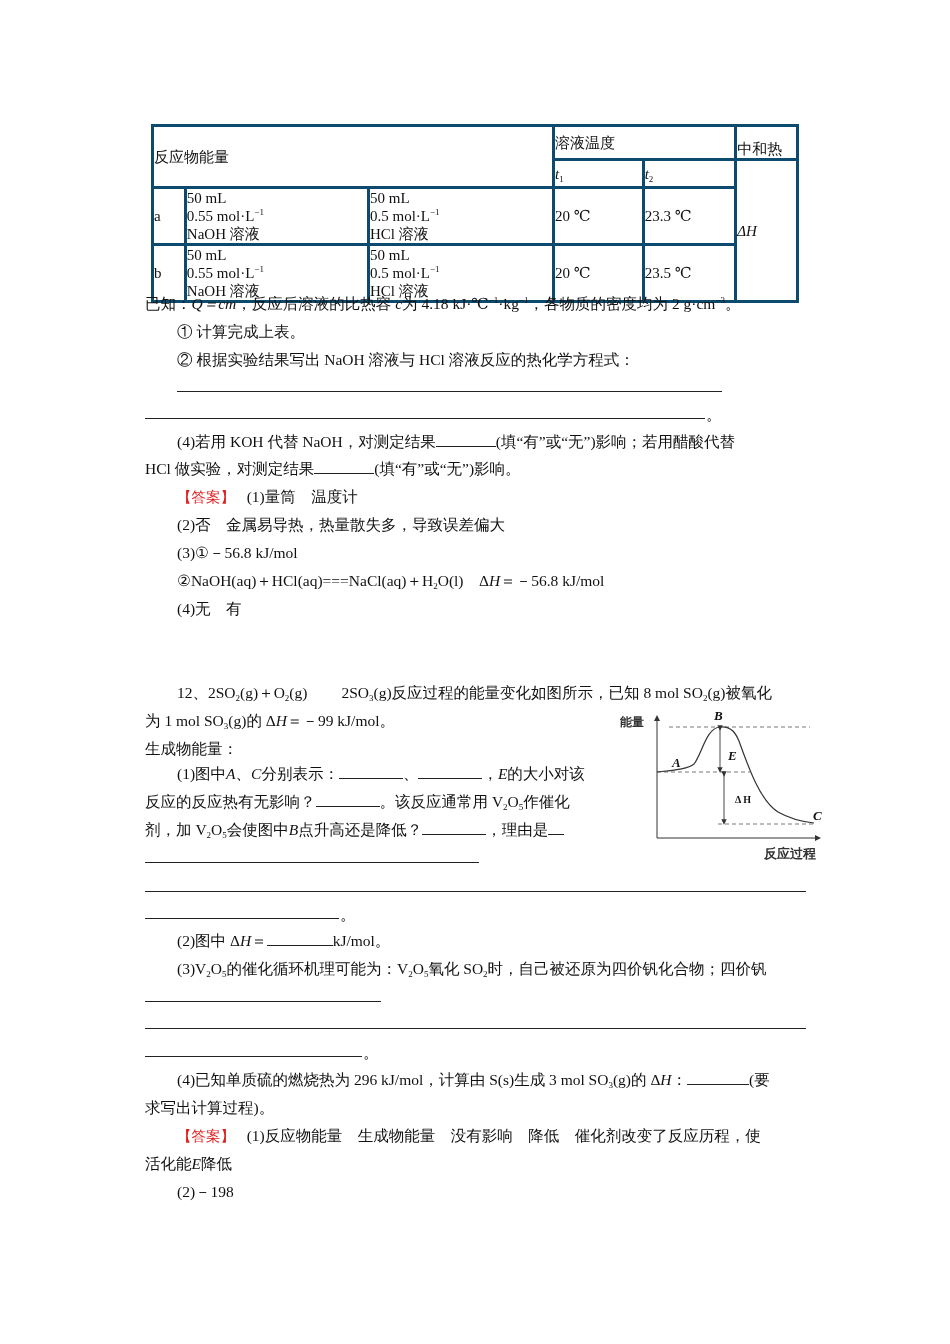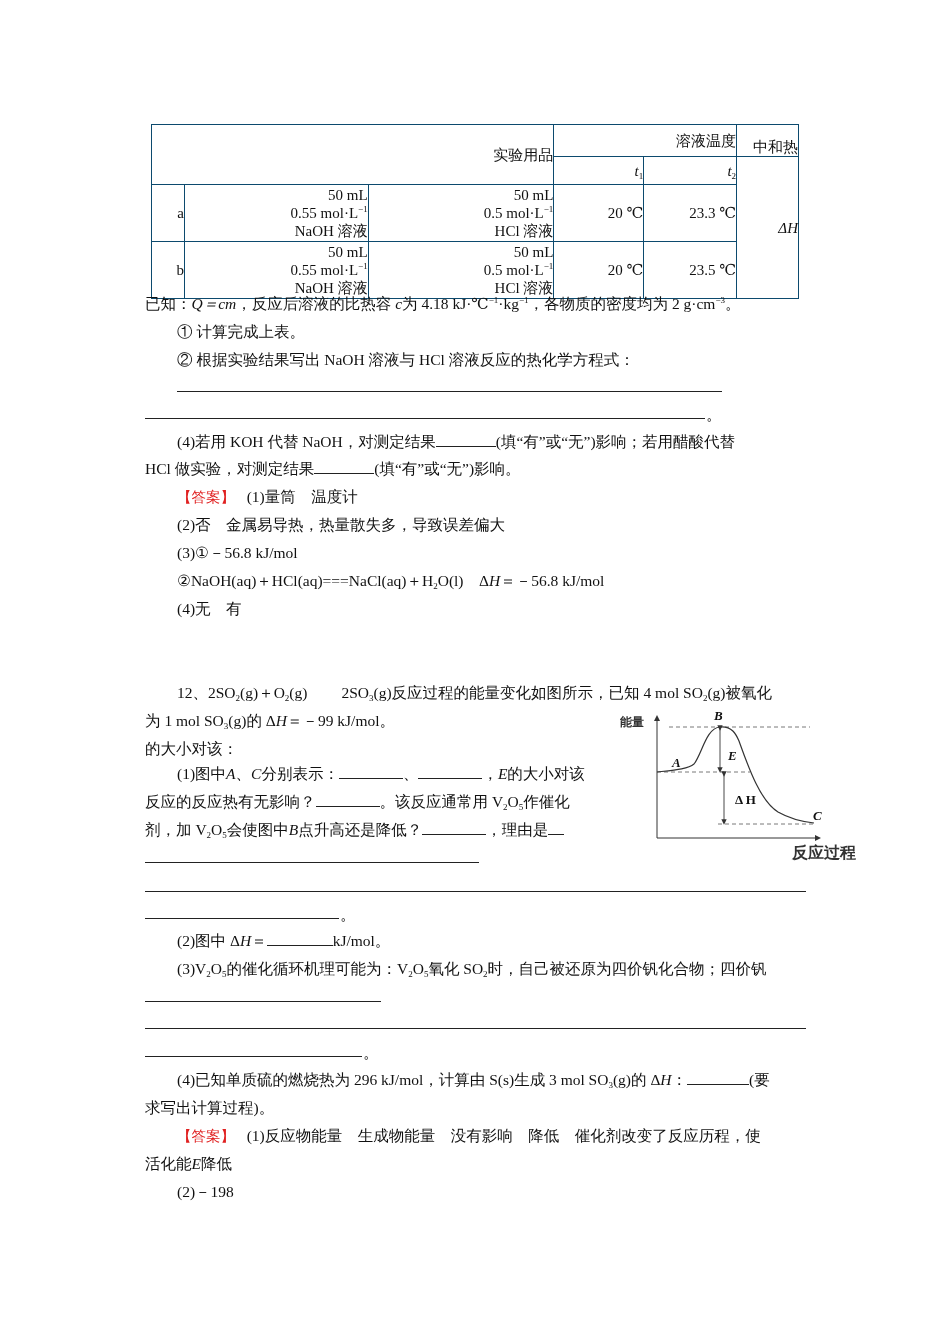--- a/index.html
+++ b/index.html
@@ -13,39 +13,39 @@
   sub { font-size: 9px; vertical-align: -3px; line-height: 0; }
   sup { font-size: 9px; vertical-align: 6px; line-height: 0; }
   .ul { display: inline-block; border-bottom: 1px solid #222; height: 14px; vertical-align: baseline; }
   .hline { position: absolute; height: 0; border-top: 1px solid #222; }
   .red { color: #e02020; font-family: "DejaVu Sans", sans-serif; font-size: 14.5px; }
 
   table.data {
     position: absolute; left: 151px; top: 124px; width: 648px;
     border-collapse: collapse; font-size: 15px; line-height: 18px;
   }
-  table.data td { border: 1px solid #0c4a6e; text-align: right; vertical-align: middle; padding: 0; }
+  table.data td { border: 3px solid #0c4a6e; text-align: left; vertical-align: middle; padding: 0; }
 
   .diagram { position: absolute; left: 620px; top: 706px; width: 220px; height: 158px; }
 </style>
 </head>
 <body>
 
 <table class="data">
   <colgroup>
     <col style="width:33px">
       <col style="width:184px">
       <col style="width:186px">
     <col style="width:90px">
       <col style="width:93px">
       <col style="width:62px">
   </colgroup>
   <tbody>
       <tr style="height:28px">
-    <td colspan="3" rowspan="2">实验用品</td>
+    <td colspan="3" rowspan="2">反应物能量</td>
     <td colspan="2">溶液温度</td>
     <td style="vertical-align:top;padding-top:13px">中和热</td>
   </tr>
   <tr style="height:28px">
     <td><i>t</i><sub>1</sub></td>
     <td><i>t</i><sub>2</sub></td>
     <td rowspan="3"><span class="it">ΔH</span></td>
   </tr>
   <tr style="height:57px">
     <td>a</td>
@@ -101,26 +101,26 @@
   <span class="red">【答案】</span>&nbsp;&nbsp;&nbsp;<span>(1)量筒　温度计</span>
 </div>
 <div class="abs" style="left:177px;top:515px">(2)否　金属易导热，热量散失多，导致误差偏大</div>
 <div class="abs" style="left:177px;top:543px">(3)①－56.8 kJ/mol</div>
 <div class="abs" style="left:177px;top:571px">
   <span>②NaOH(aq)＋HCl(aq)===NaCl(aq)＋H</span><sub>2</sub><span>O(l)　Δ</span><i>H</i><span>＝－56.8 kJ/mol</span>
 </div>
 <div class="abs" style="left:177px;top:599px">(4)无　有</div>
 
 <div class="abs" style="left:177px;top:683px">
-  <span>12、2SO</span><sub>2</sub><span>(g)＋O</span><sub>2</sub><span>(g)</span><span style="display:inline-block;width:34px"></span><span>2SO</span><sub>3</sub><span>(g)反应过程的能量变化如图所示，已知 4 mol SO</span><sub>2</sub><span>(g)被氧化</span>
+  <span>12、2SO</span><sub>2</sub><span>(g)＋O</span><sub>2</sub><span>(g)</span><span style="display:inline-block;width:34px"></span><span>2SO</span><sub>3</sub><span>(g)反应过程的能量变化如图所示，已知 8 mol SO</span><sub>2</sub><span>(g)被氧化</span>
 </div>
 <div class="abs" style="left:145px;top:711px">
   <span>为 1 mol SO</span><sub>3</sub><span>(g)的 Δ</span><i>H</i><span>＝－99 kJ/mol。</span>
 </div>
-<div class="abs" style="left:145px;top:739px">的大小对该：</div>
+<div class="abs" style="left:145px;top:739px">生成物能量：</div>
 
 <div class="abs" style="left:177px;top:764px">
   <span>(1)图中</span><i>A</i><span>、</span><i>C</i><span>分别表示：</span><span class="ul" style="width:64px"></span><span>、</span><span class="ul" style="width:64px"></span><span>，</span><i>E</i><span>的大小对该</span>
 </div>
 <div class="abs" style="left:145px;top:792px">
   <span>反应的反应热有无影响？</span><span class="ul" style="width:64px"></span><span>。该反应通常用 V</span><sub>2</sub><span>O</span><sub>5</sub><span>作催化</span>
 </div>
 <div class="abs" style="left:145px;top:820px">
   <span>剂，加 V</span><sub>2</sub><span>O</span><sub>5</sub><span>会使图中</span><i>B</i><span>点升高还是降低？</span><span class="ul" style="width:64px"></span><span>，理由是</span><span class="ul" style="width:16px"></span>
 </div>
@@ -173,16 +173,16 @@
     <path d="M37,66 C55,64 68,63 74,58 C82,48 86,22 100,21 C112,20 116,28 119,35 C128,60 140,95 158,106 C172,114 185,116 194,117" fill="none" stroke="#333" stroke-width="1.2"></path>
 
     <line x1="100" y1="22" x2="100" y2="64" stroke="#333" stroke-width="0.9" marker-end="url(#ah)" marker-start="url(#ah)"></line>
 
     <line x1="104" y1="68" x2="104" y2="116" stroke="#333" stroke-width="0.9" marker-end="url(#ah)" marker-start="url(#ah)"></line>
   </svg>
   <span class="abs" style="left:0;top:6px;font-family:'DejaVu Sans',sans-serif;font-size:12px;font-weight:bold;color:#333">能量</span>
   <span class="abs it" style="left:94px;top:0;font-size:13px;font-weight:bold">B</span>
   <span class="abs it" style="left:52px;top:47px;font-size:13px;font-weight:bold">A</span>
   <span class="abs it" style="left:108px;top:40px;font-size:13px;font-weight:bold">E</span>
-  <span class="abs" style="left:115px;top:84px;font-size:13px;font-weight:bold">Δ H</span>
+  <span class="abs" style="left:115px;top:84px;font-size:10px;font-weight:bold">Δ H</span>
   <span class="abs it" style="left:193px;top:100px;font-size:13px;font-weight:bold">C</span>
-  <span class="abs" style="left:172px;top:138px;font-family:Liberation Mono, monospace;font-size:16px;font-weight:bold;color:#333">反应过程</span>
+  <span class="abs" style="left:144px;top:138px;font-family:Liberation Serif, serif;font-size:13px;font-weight:bold;color:#333">反应过程</span>
 </div>
 
 </body></html>

